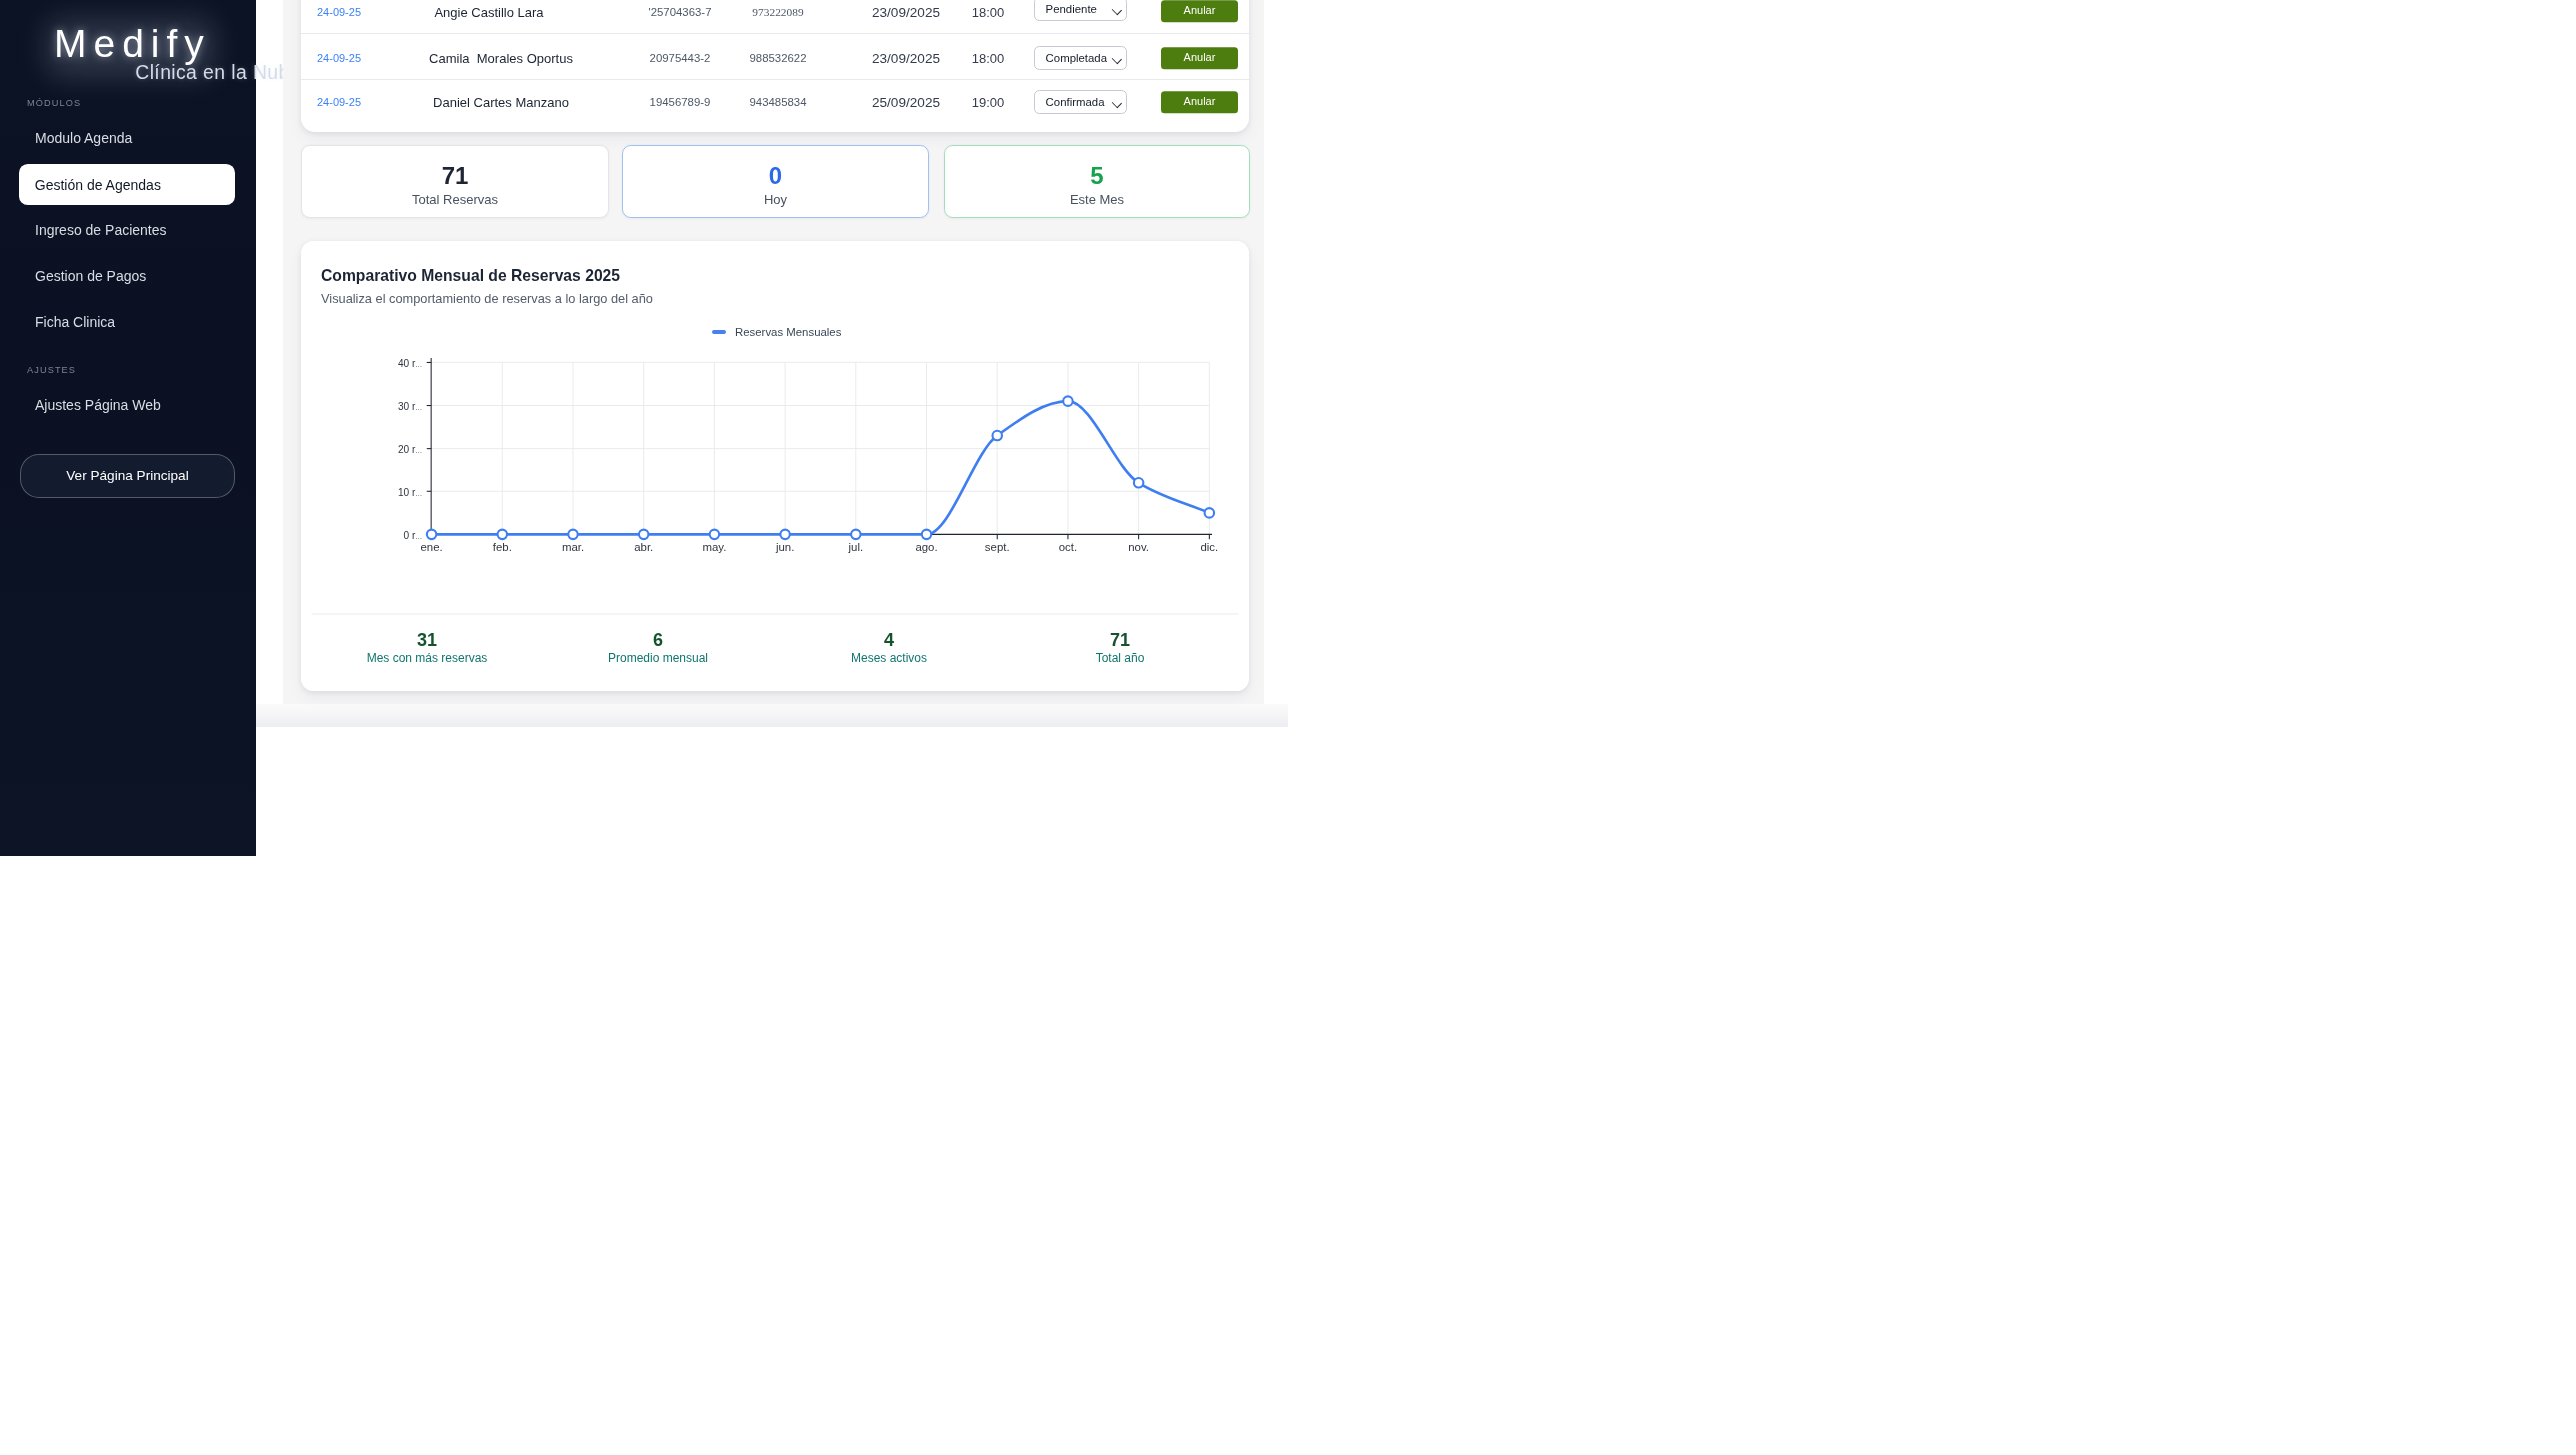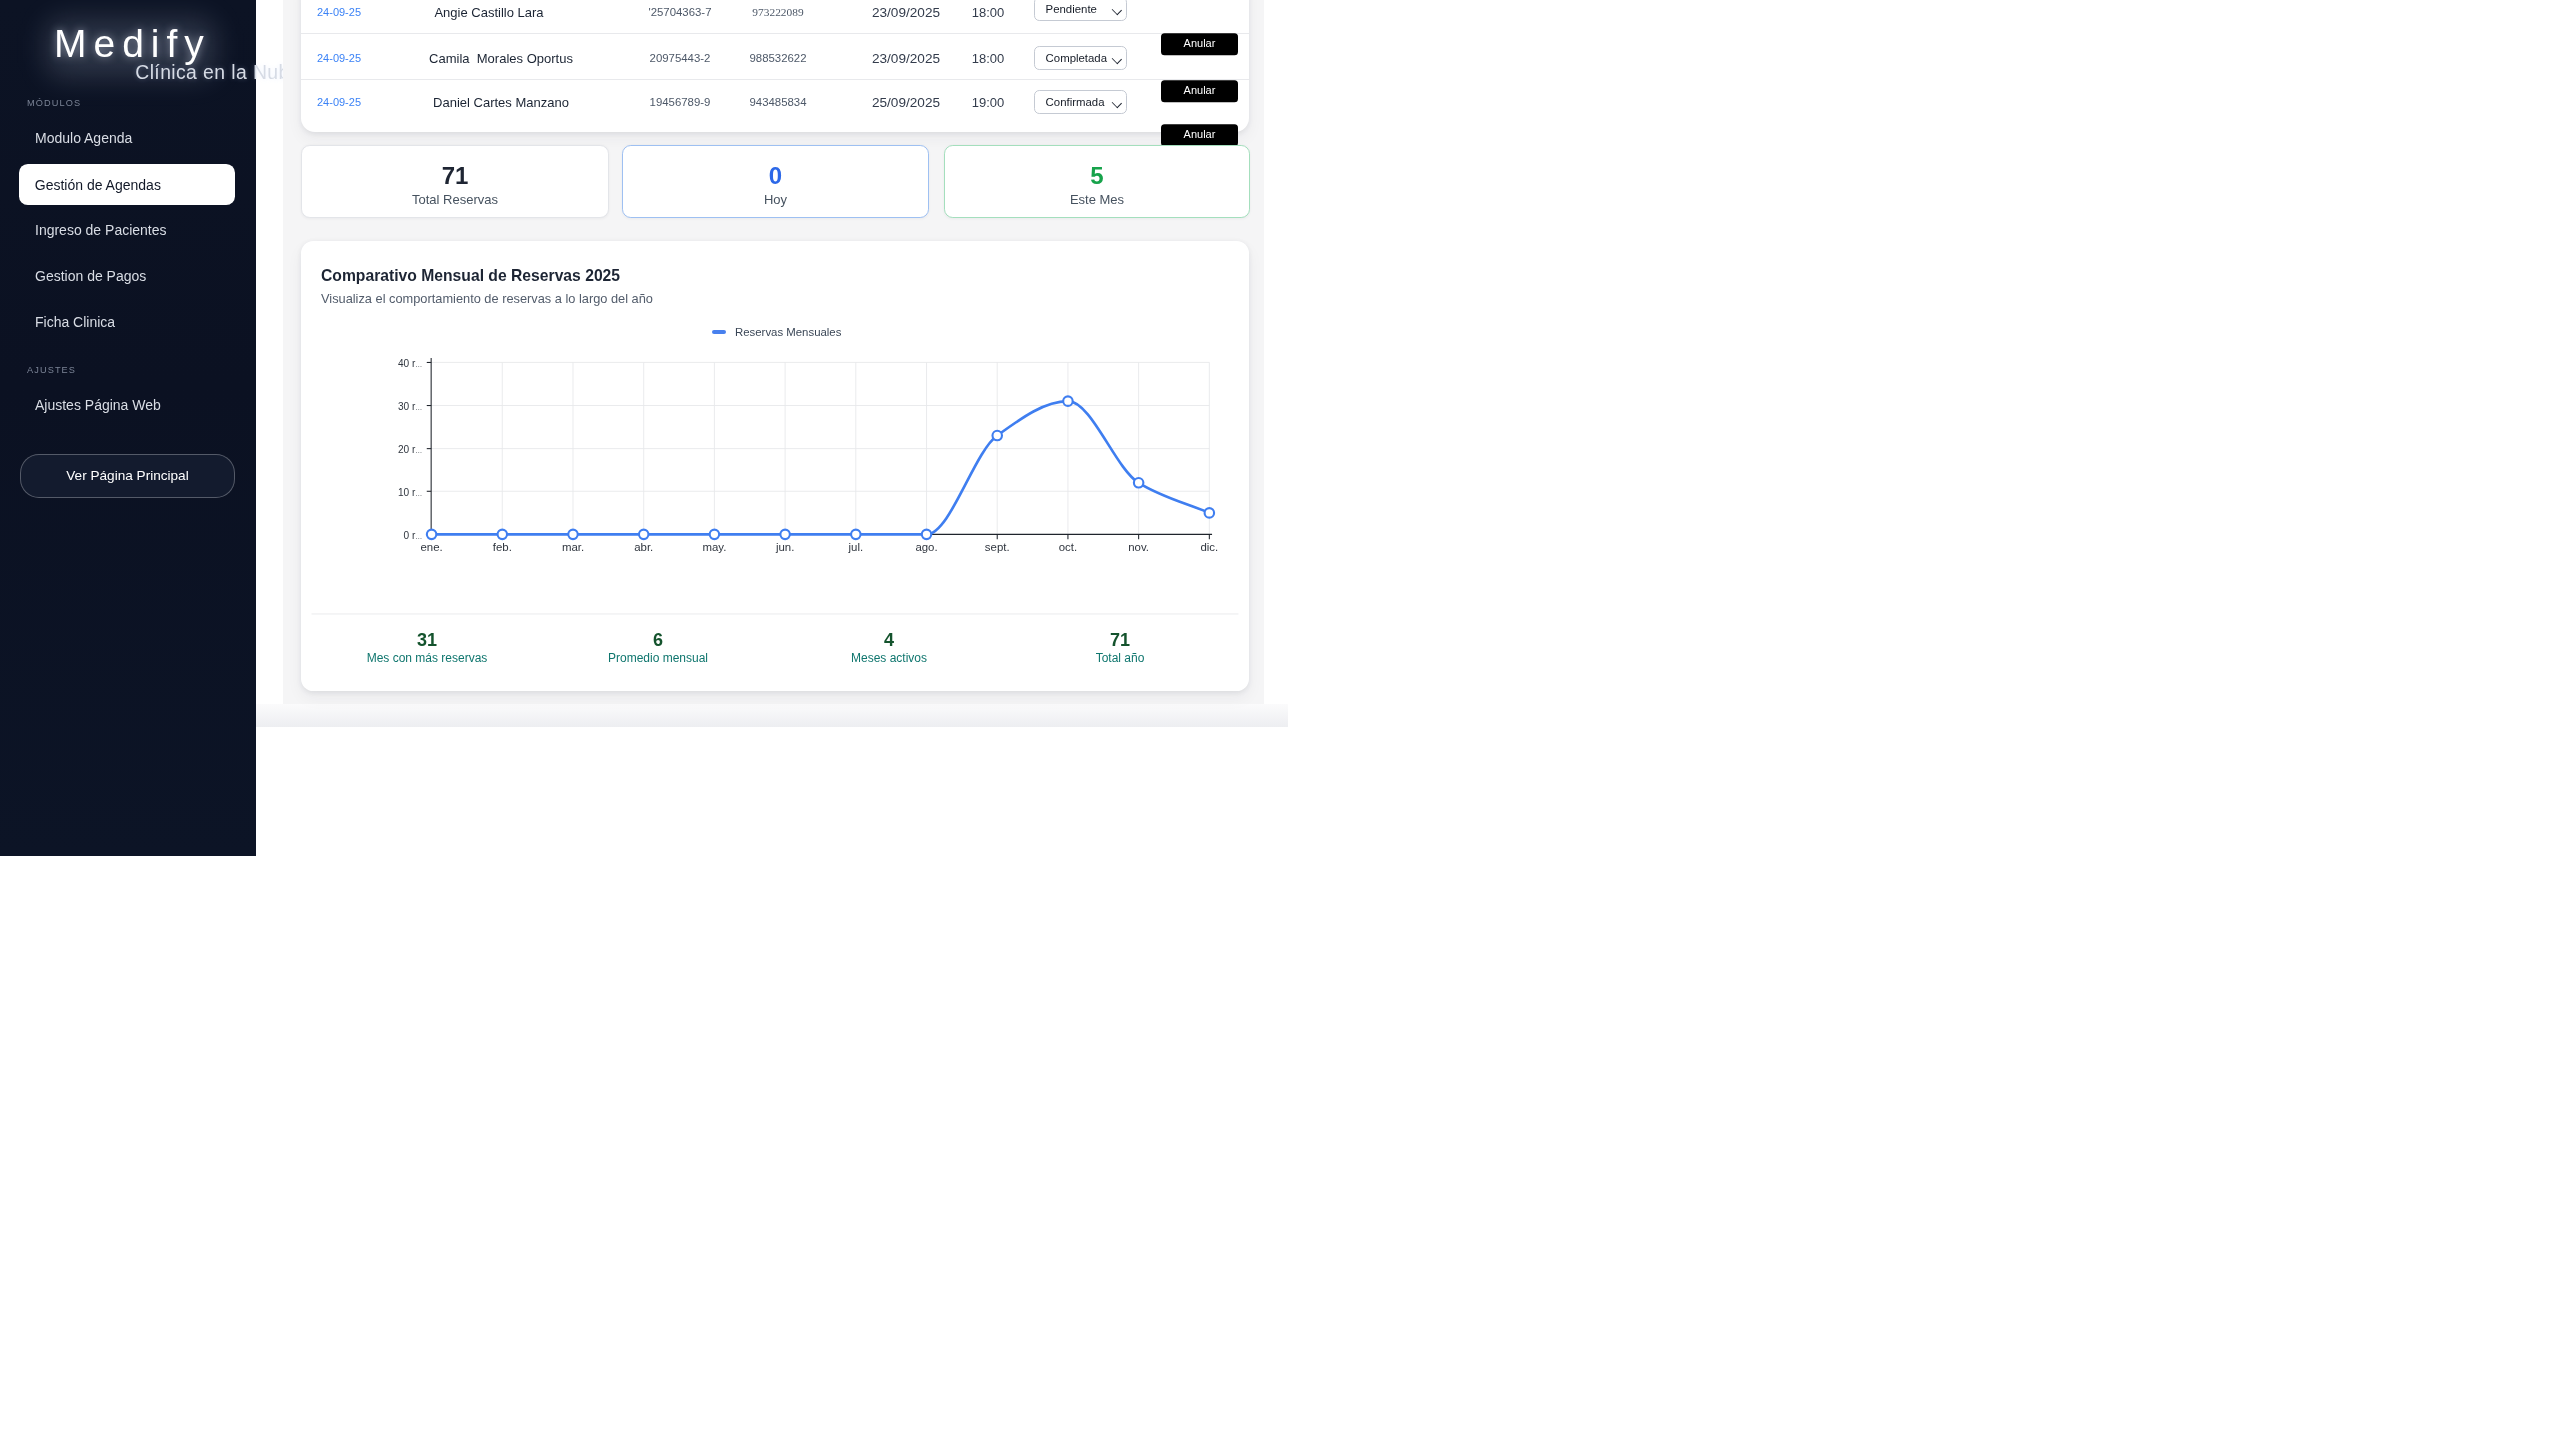--- a/index.html
+++ b/index.html
@@ -52,22 +52,22 @@
   .c-phone { color:#4d5868; font-size:11.4px; }
   .c-date2 { color:#333c4c; font-size:13.6px; }
   .c-time  { color:#333c4c; font-size:13px; }
   .sel { position:absolute; left:733px; width:93px; height:24px; transform:translateY(-50%);
     border:0.9px solid #c5cad3; border-radius:5.3px; background:#fff; color:#151b26;
     font-size:11.4px; line-height:22.4px; padding-left:10.6px; }
   .sel:after { content:""; position:absolute; right:5.3px; top:7.5px; width:6.6px; height:6.6px;
     border-right:1.8px solid #1d2430; border-bottom:1.8px solid #1d2430;
     transform:rotate(45deg) scaleY(.82); }
   .btn-anular { position:absolute; left:860px; width:77px; height:21.6px; transform:translateY(-50%);
-    background:#000000; border-radius:3.5px; color:#fff; font-size:11px;
-    text-align:center; line-height:21.6px;margin-top:33px; }
+    background:#4d7c0f; border-radius:3.5px; color:#fff; font-size:11px;
+    text-align:center; line-height:21.6px; }
 
   
   .stat { position:absolute; top:145px; height:73px; background:#fff; border-radius:8.8px;
     text-align:center; box-shadow:0 0.9px 2.6px rgba(30,40,60,.05); }
   .stat .num { display:block; margin-top:16.7px; font-size:24px; font-weight:bold; line-height:25px; }
   .stat .lbl { display:block; margin-top:4px; font-size:13px; color:#46525f; }
   #stat1 { left:301px; width:308px; border:0.9px solid #e3e5e9; }
   #stat1 .num { color:#1e2533; }
   #stat2 { left:622px; width:307px; border:0.9px solid #9ec0f2; }
   #stat2 .num { color:#2c68e8; }

